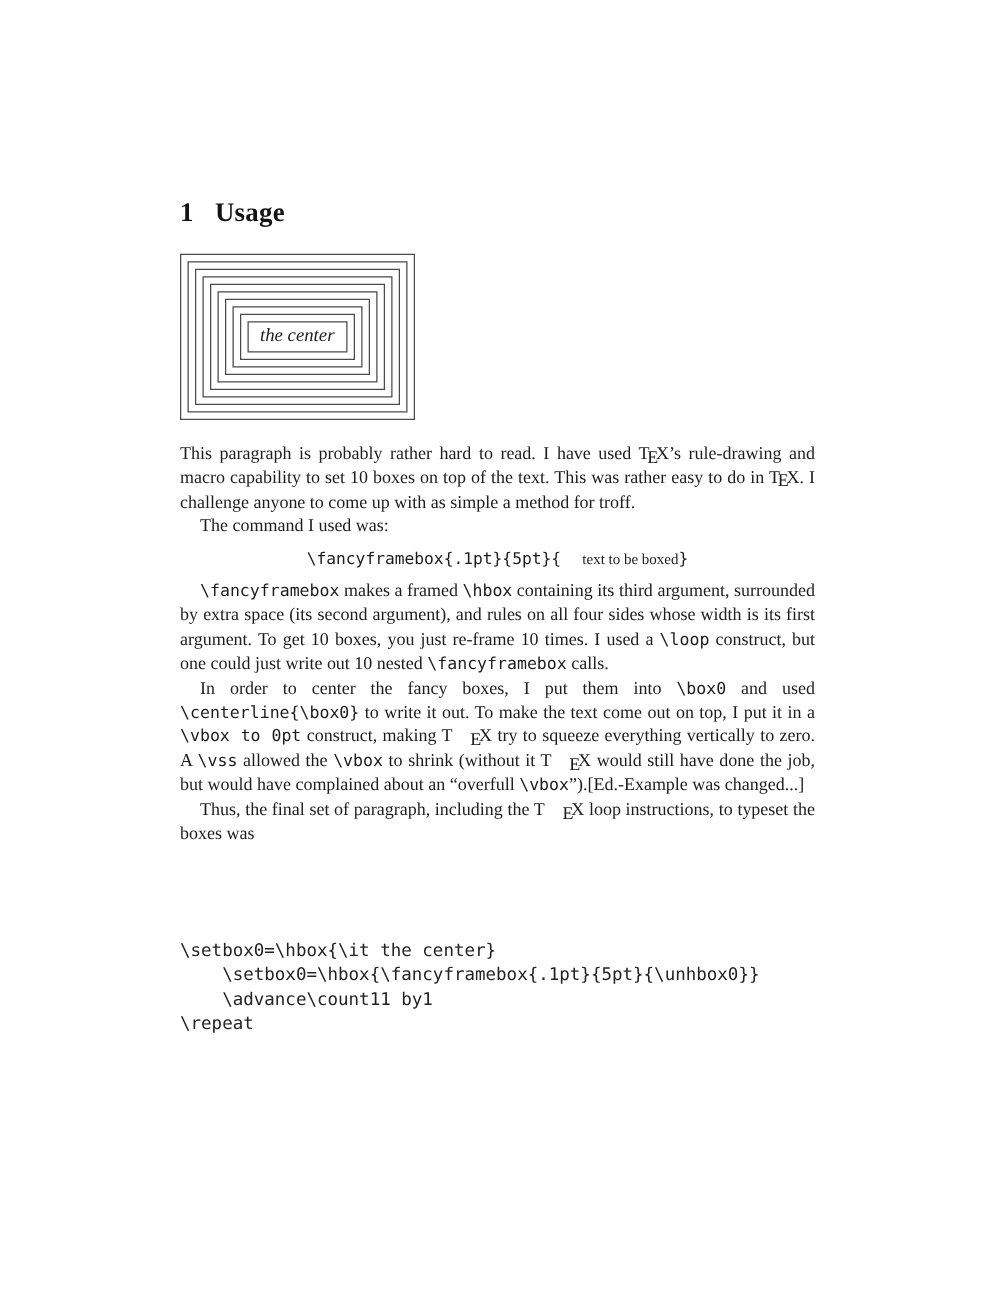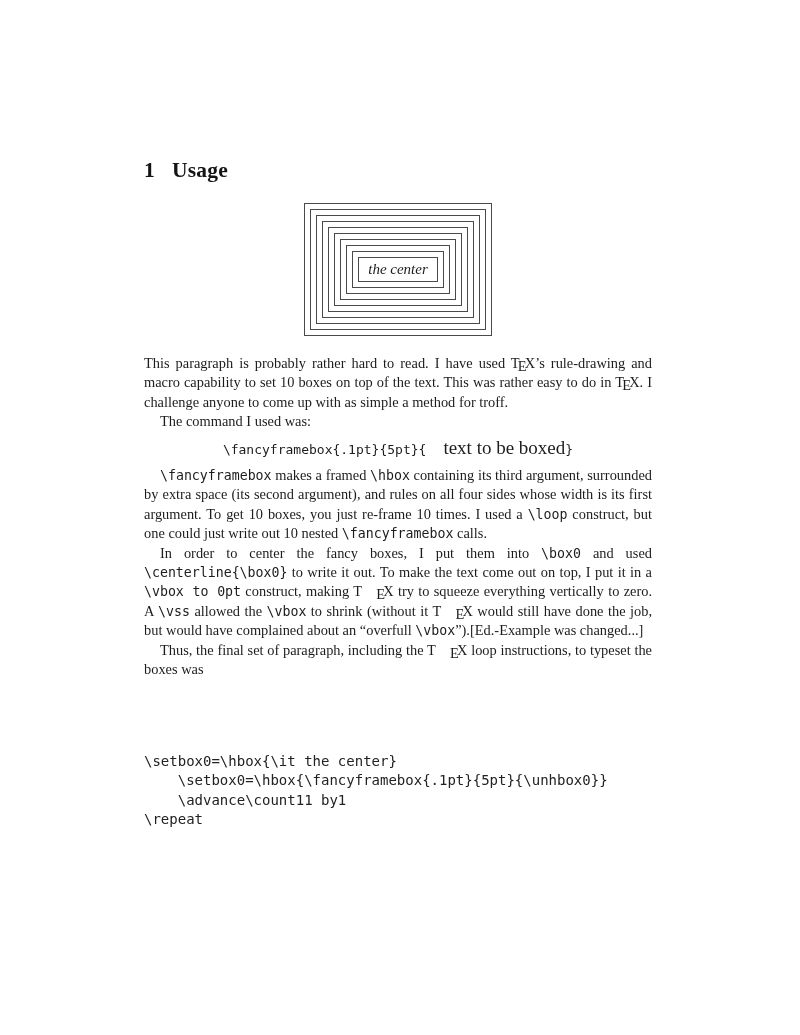--- a/index.html
+++ b/index.html
@@ -29,21 +29,21 @@
     font-size: 21.5px;
     letter-spacing: 0.2px;
     color: #141414;
   }
   .heading .sec-num { margin-right: 17px; }
 
   
   .figure-wrap {
     top: 203px;
     display: flex;
-    justify-content: center;
+    justify-content: flex-start;
   }
   .fbox {
     border: 1px solid #4a4a4a;
     padding: 5px;
     background: transparent;
   }
   .fbox-inner {
     padding: 3px 9px;
     display: flex;
     align-items: center;
@@ -76,21 +76,21 @@
     display: inline-block;
     transform: translateY(0.215em);
     margin: 0 -0.125em;
   }
   .display-command {
     text-align: center;
     text-indent: 0;
     margin: 6px 0 7px 0;
   }
   .display-command .tt { font-size: 13px; }
-  .display-command .it { font-size: 19px; margin-left: 17px; }
+  .display-command .it { font-size: 12px; margin-left: 17px; }
 
   
   .codeblock {
     top: 752px;
     font-family: "DejaVu Sans Mono", monospace;
     font-size: 14px;
     line-height: 19.3px;
     color: #222222;
   }
   .code-line { white-space: pre; }

